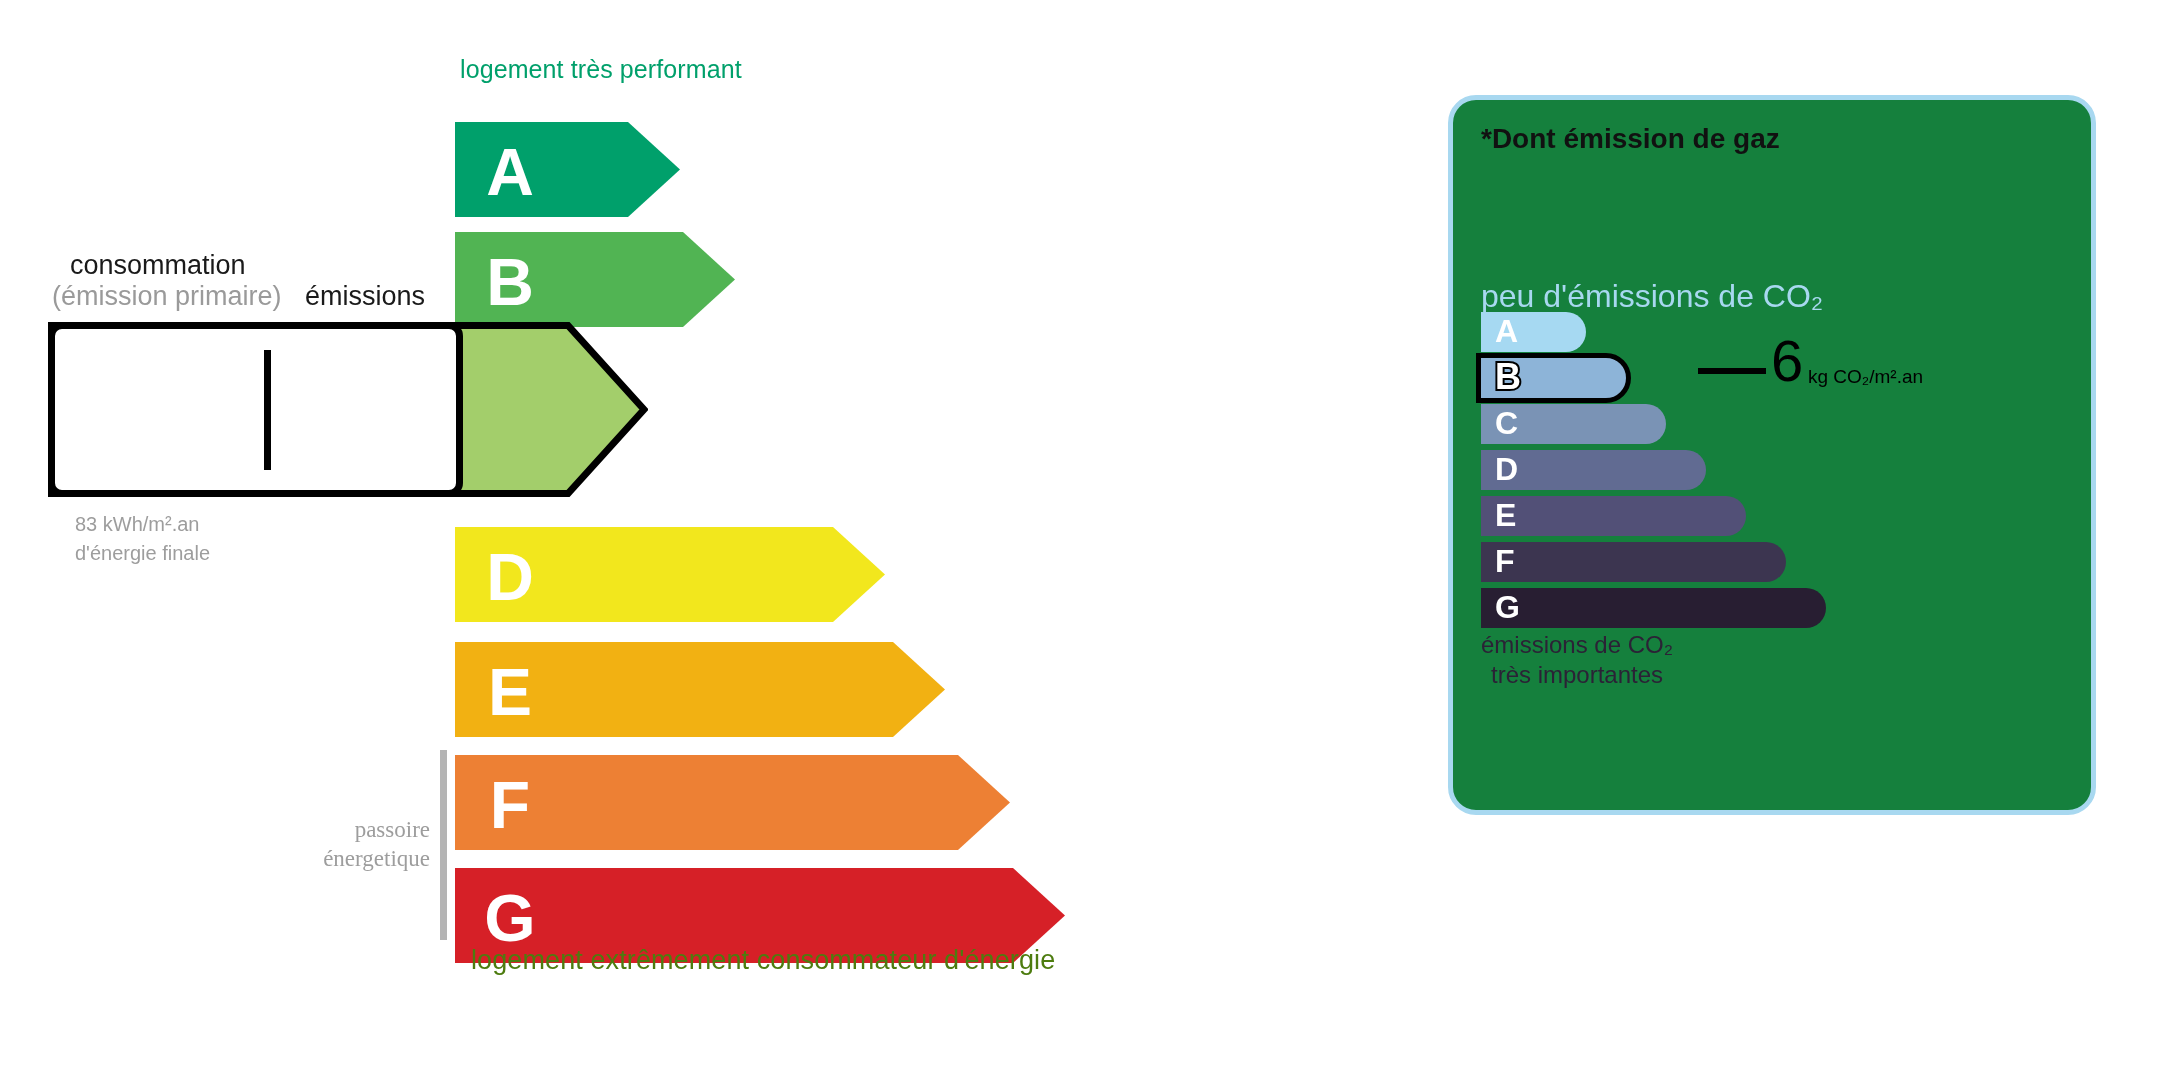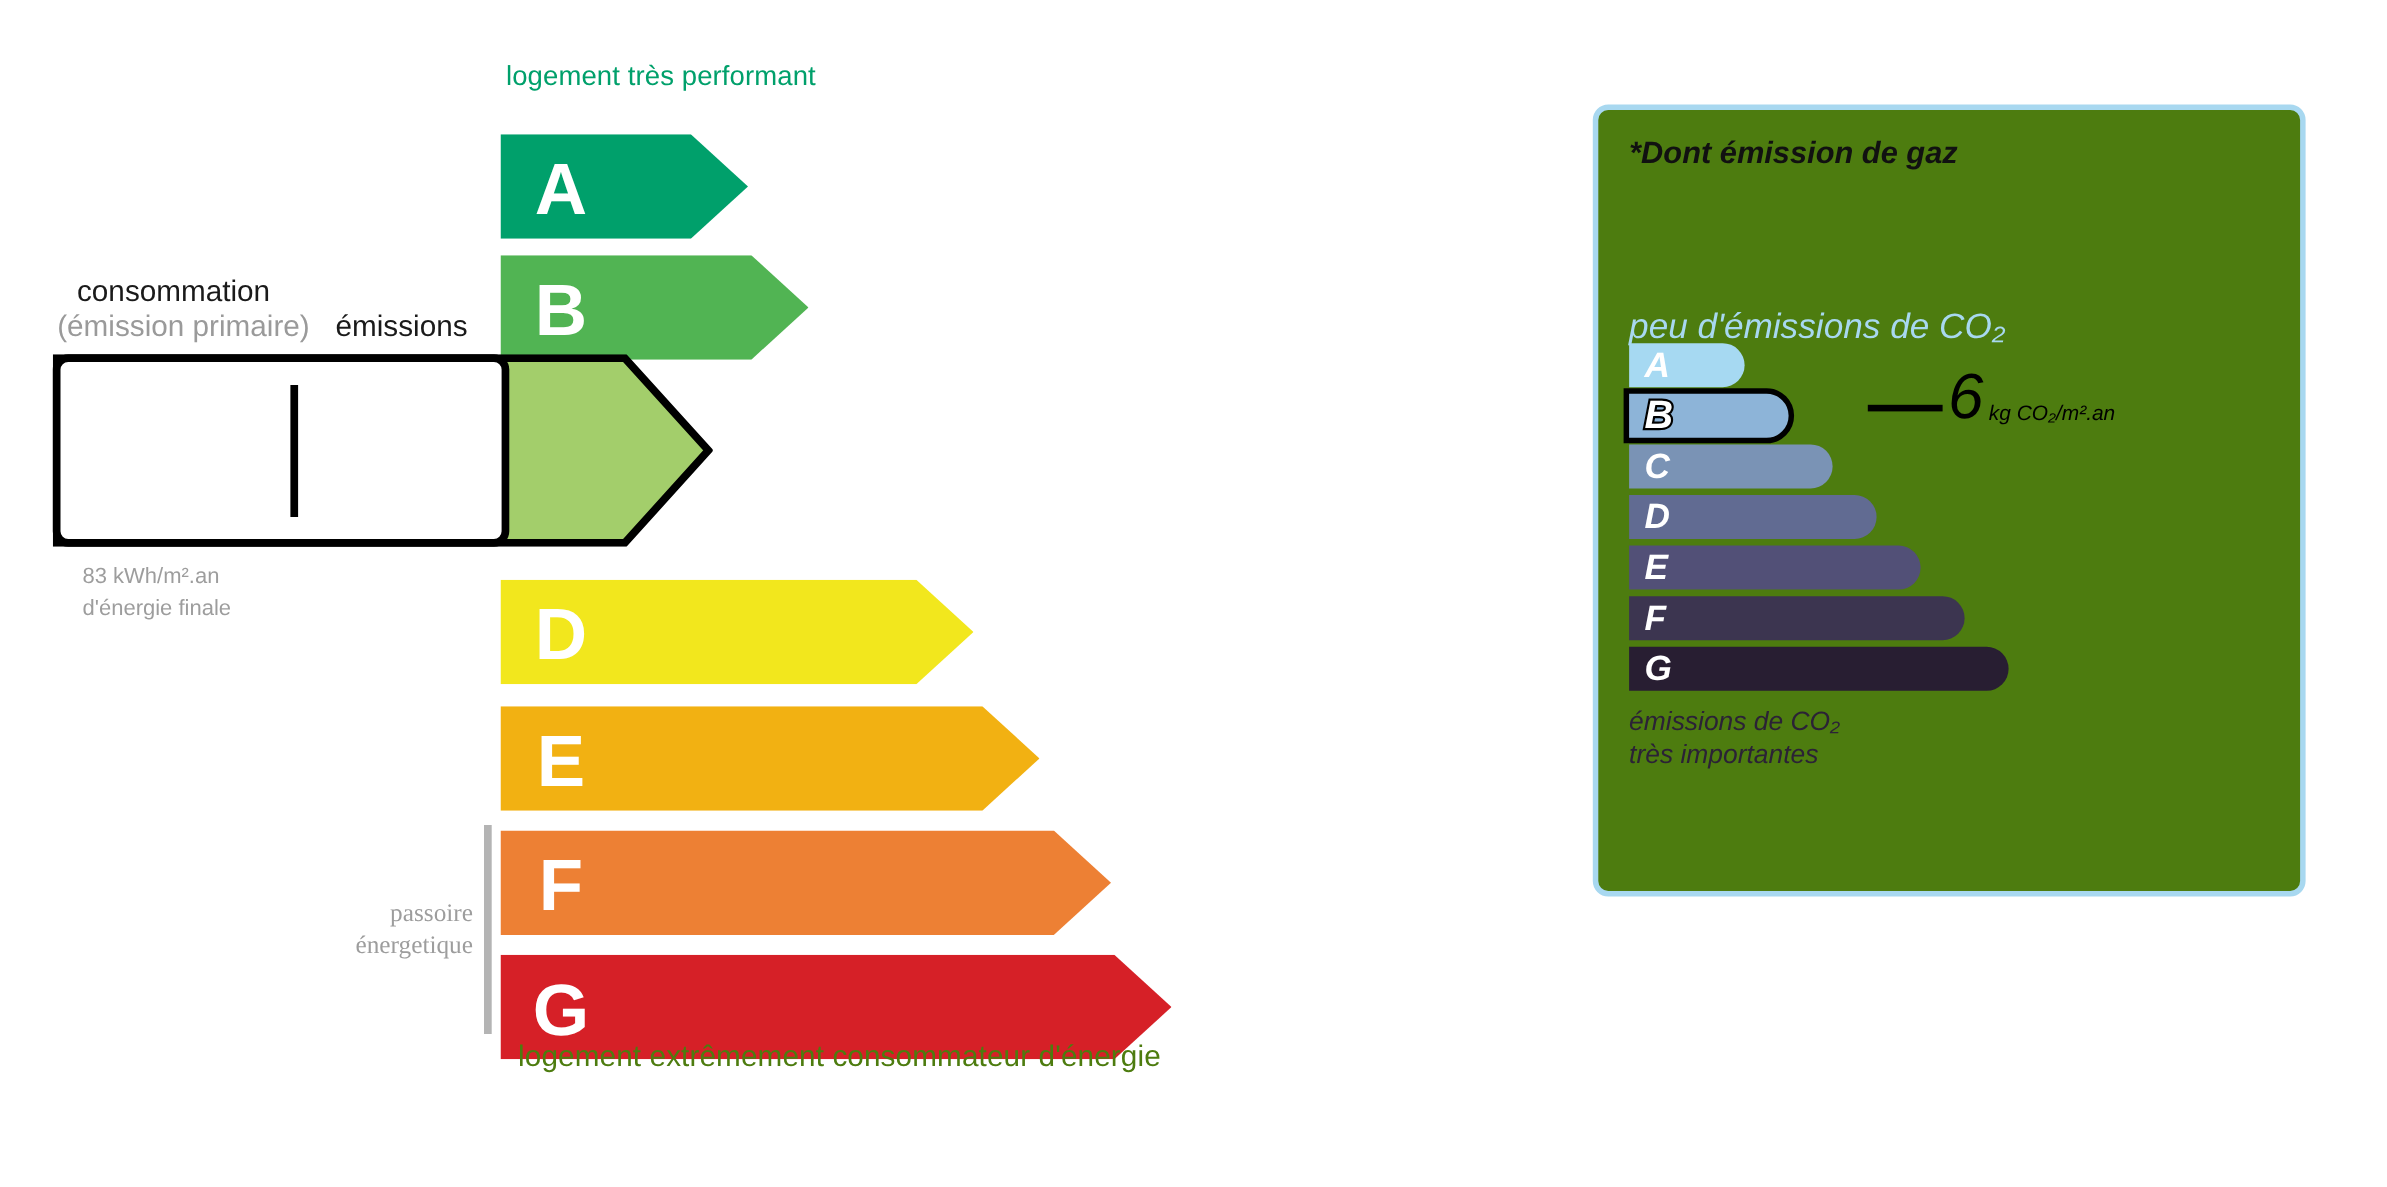--- a/index.html
+++ b/index.html
@@ -30,29 +30,29 @@
 
   
   #value-box{position:absolute;left:48px;top:322px;width:415px;height:175px;
              border:7px solid #000;border-radius:14px;background:#fff;box-sizing:border-box;z-index:4;}
   #value-divider{position:absolute;left:264px;top:350px;width:7px;height:120px;background:#000;z-index:6;}
   .val-num{position:absolute;font-weight:normal;color:#000;line-height:1;}
   .val-unit{position:absolute;font-size:24px;color:#000;white-space:nowrap;}
 
   
   #co2-panel{position:absolute;left:1448px;top:95px;width:648px;height:720px;
-             border:5px solid #a8d8f0;border-radius:14px;background:#4d7c0f;box-sizing:border-box;font-style:italic;}
+             border:5px solid #a8d8f0;border-radius:28px;background:#15803d;box-sizing:border-box;}
   #co2-title{position:absolute;left:28px;top:22px;font-size:28px;font-weight:bold;color:#111;
              line-height:34px;white-space:nowrap;}
   #co2-top-label{position:absolute;left:28px;top:178px;font-size:32px;color:#a8d8f0;white-space:nowrap;}
   .co2-row{position:absolute;left:28px;height:40px;border-radius:0 20px 20px 0;}
   .co2-row .co2-letter{position:absolute;left:14px;top:50%;transform:translateY(-52%);
                        color:#fff;font-weight:bold;font-size:32px;line-height:1;}
-  #co2-bottom-label{position:absolute;left:28px;top:542px;font-size:24px;color:#2b2236;
-                    line-height:30px;white-space:nowrap;}
+  #co2-bottom-label{position:absolute;left:28px;top:530px;font-size:24px;color:#2b2236;
+                    line-height:30px;white-space:nowrap;text-align:center;}
   #co2-leader{position:absolute;left:245px;top:268px;width:68px;height:6px;background:#000;}
   #co2-value{position:absolute;left:318px;top:232px;font-size:58px;color:#000;line-height:1;}
   #co2-value-unit{position:absolute;left:355px;top:266px;font-size:19px;color:#000;white-space:nowrap;}
 </style>
 </head>
 <body>
 
 <div id="dpe-scale">
 
   <div class="top-caption">logement très performant</div>

